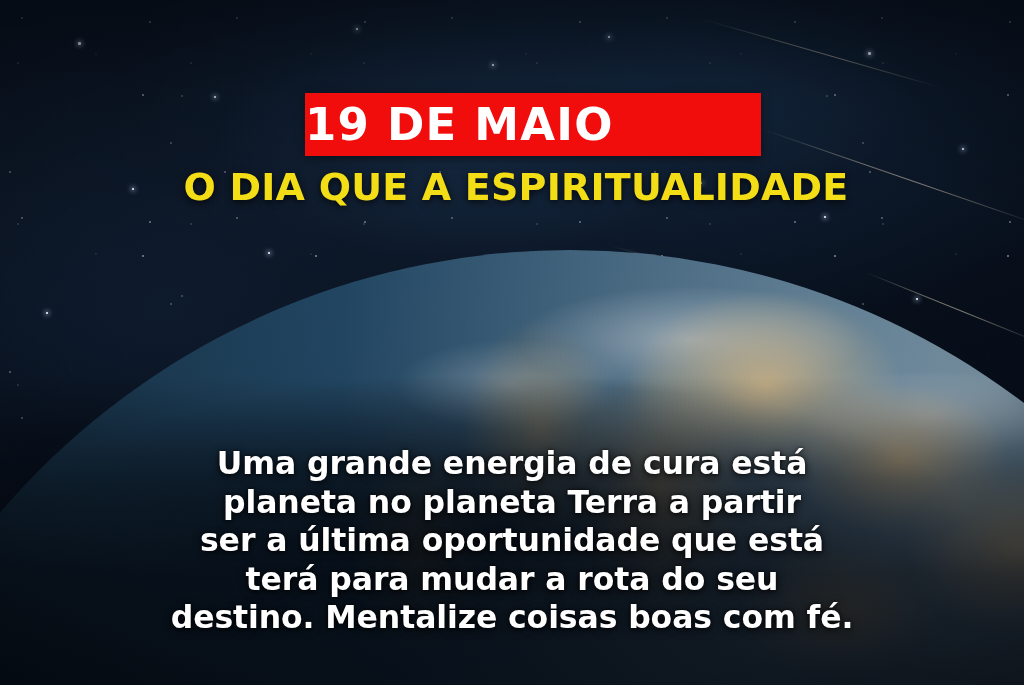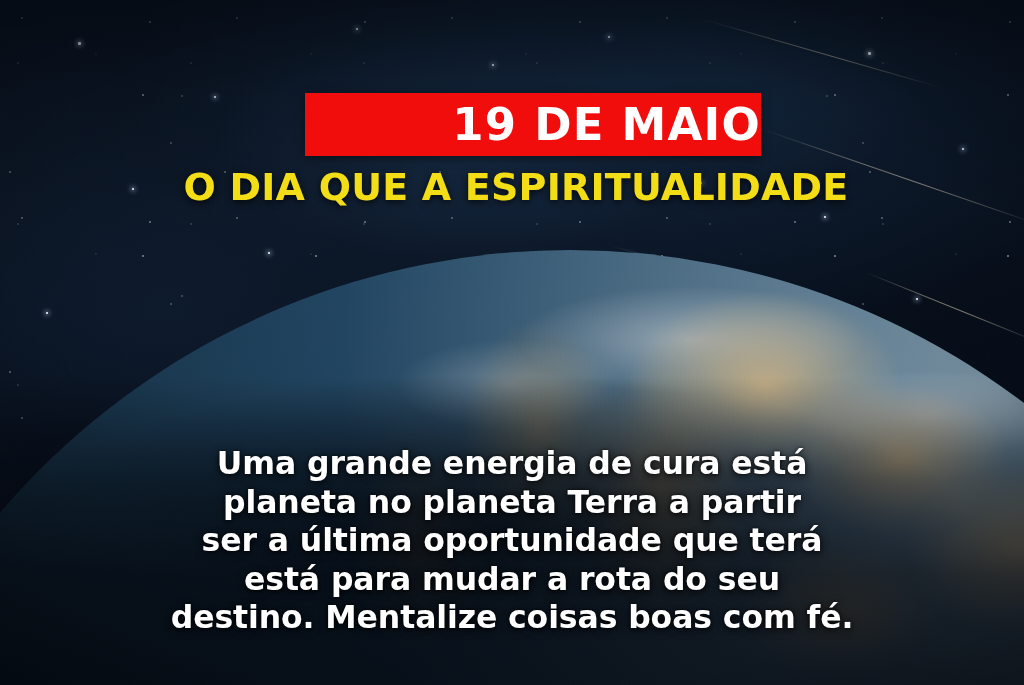--- a/index.html
+++ b/index.html
@@ -174,21 +174,21 @@
 
   .date-banner {
     position: absolute;
     left: 305px;
     top: 93px;
     width: 456px;
     height: 63px;
     background: #f20d0d;
     display: flex;
     align-items: center;
-    justify-content: flex-end;
+    justify-content: flex-start;
     box-shadow: 0 2px 10px rgba(0,0,0,.45);
   }
   .date-banner span {
     color: #ffffff;
     font-size: 45px;
     font-weight: 700;
     letter-spacing: 1.2px;
     line-height: 1;
     white-space: nowrap;
   }
@@ -291,20 +291,20 @@
       <span>19 DE MAIO</span>
     </div>
 
     <div class="headline">
       <span class="hl-line">O DIA QUE A ESPIRITUALIDADE</span>
     </div>
 
     <div class="body-copy">
       <span class="bc-line">Uma grande energia de cura está</span>
       <span class="bc-line">planeta no planeta Terra a partir</span>
-      <span class="bc-line">ser a última oportunidade que terá</span>
-      <span class="bc-line">está para mudar a rota do seu</span>
+      <span class="bc-line">ser a última oportunidade que está</span>
+      <span class="bc-line">terá para mudar a rota do seu</span>
       <span class="bc-line">destino. Mentalize coisas boas com fé.</span>
     </div>
 
 
   </div>
 </div>
 
 </body></html>

